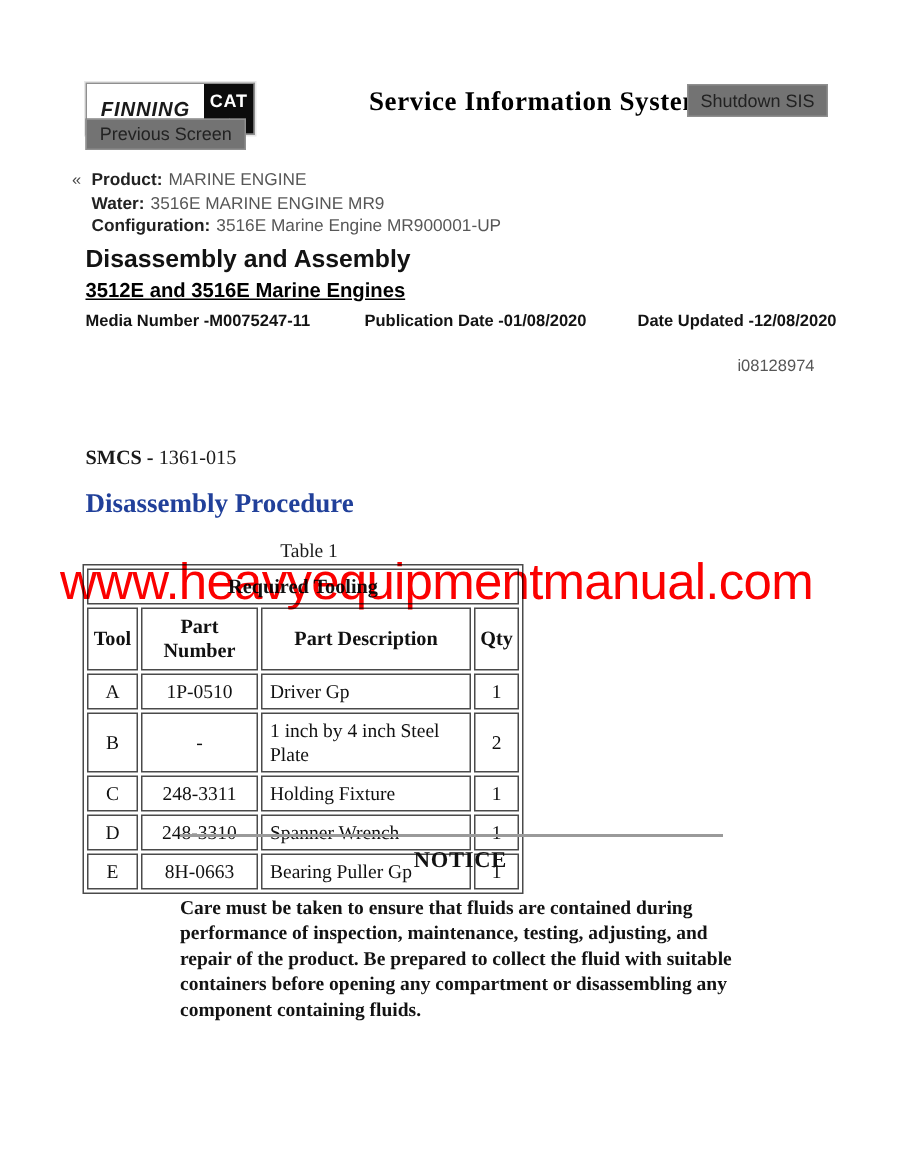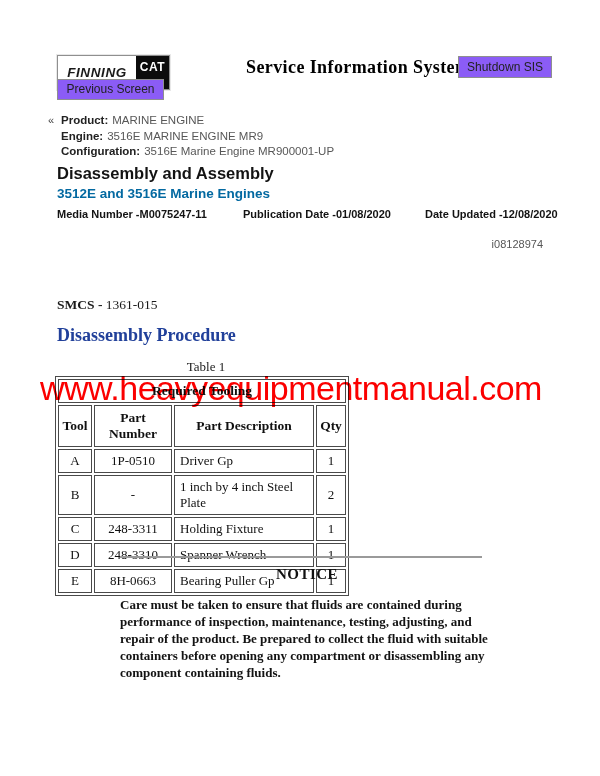--- a/index.html
+++ b/index.html
@@ -29,38 +29,38 @@
     position:absolute; bottom:3px; left:50%; margin-left:-5px; width:0; height:0;
     border-left:5px solid transparent; border-right:5px solid transparent;
     border-bottom:7px solid #ffffff;
   }
   .sis-title {
     position:absolute; left:246px; top:57px;
     font-family:"Liberation Serif", serif; font-weight:bold; font-size:18px;
     letter-spacing:.4px; color:#000; white-space:nowrap;
   }
   .btn {
-    position:absolute; background:#8b5cf6; border:1px solid #8f8f8f;
+    position:absolute; background:#737373; border:1px solid #8f8f8f;
     font-size:12px; color:#222; text-align:center; cursor:pointer;
     font-family:"Liberation Sans", sans-serif;
   }
   .shutdown-btn { left:458px; top:56px; width:94px; height:22px; line-height:20px; }
   .prev-btn { left:57px; top:79px; width:107px; height:21px; line-height:19px; }
 
   
   .product-info { position:absolute; left:48px; top:113px; font-size:11.5px; line-height:15.5px; }
   .product-info .marker { display:inline-block; width:13px; color:#444; font-size:11px; }
   .product-info .row2 { padding-left:13px; }
   .product-info .label { font-weight:bold; color:#222; }
   .product-info .value { color:#575757; margin-left:4px; }
 
   
   .doc-head { position:absolute; left:57px; top:164px; width:486px; }
   .doc-title { font-size:16.5px; font-weight:bold; color:#131313; }
-  .doc-subtitle { font-size:13.5px; font-weight:bold; color:#0369a1; margin-top:3px; }
+  .doc-subtitle { font-size:13.5px; font-weight:bold; color:#000000; margin-top:3px;text-decoration:underline; }
   .media-row { position:relative; height:13px; margin-top:7px; font-size:11px; font-weight:bold; color:#131313; }
   .media-row span { position:absolute; top:0; white-space:nowrap; }
   .media-number { left:0; }
   .pub-date { left:186px; }
   .date-updated { left:368px; }
 
   .doc-id { position:absolute; right:57px; top:238px; font-size:11px; color:#565656; }
 
   
   .h-blue { position:absolute; left:57px; font-family:"Liberation Serif", serif; font-weight:bold; color:#21409a; white-space:nowrap; }
@@ -114,21 +114,21 @@
   <div class="sis-title">Service Information System</div>
 
   <button class="btn shutdown-btn">Shutdown SIS</button>
   <button class="btn prev-btn">Previous Screen</button>
 
   <div class="product-info">
     <div>
       <span class="marker">«</span><span class="label">Product:</span><span class="value">MARINE ENGINE</span>
     </div>
     <div class="row2">
-      <span class="label">Engine:</span><span class="value">3516E MARINE ENGINE MR9</span>
+      <span class="label">Water:</span><span class="value">3516E MARINE ENGINE MR9</span>
     </div>
     <div class="row2">
       <span class="label">Configuration:</span><span class="value">3516E Marine Engine MR900001-UP</span>
     </div>
   </div>
 
   <div class="doc-head">
     <div class="doc-title">Disassembly and Assembly</div>
     <div class="doc-subtitle">3512E and 3516E Marine Engines</div>
     <div class="media-row">

